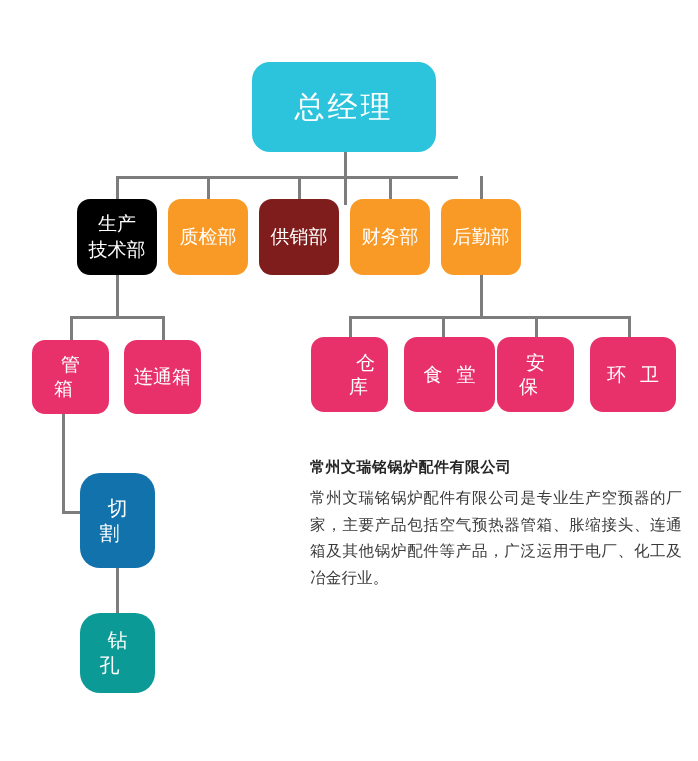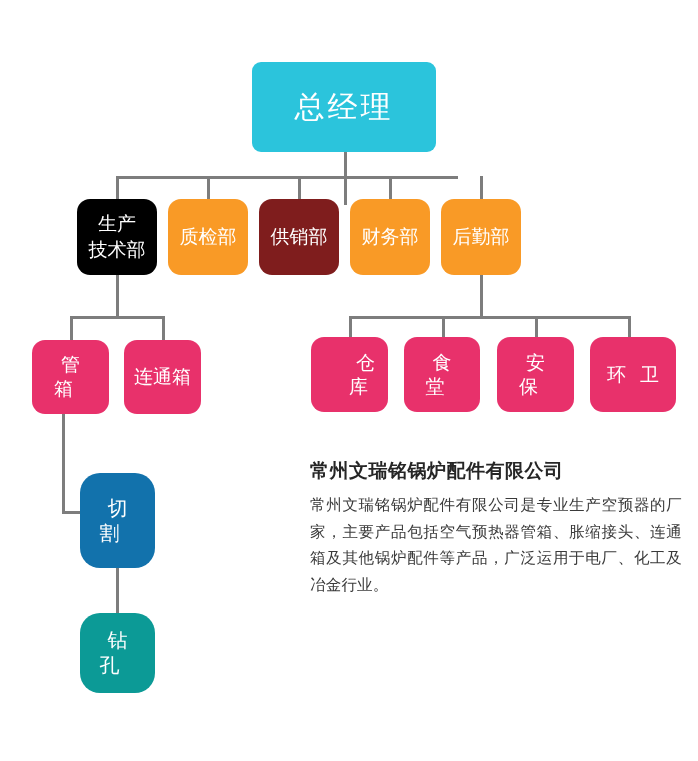--- a/index.html
+++ b/index.html
@@ -39,21 +39,21 @@
     border-radius: 12px;
     line-height: 1.25;
     z-index: 2;
   }
   .node .label {
     display: block;
     white-space: pre-line;
   }
 
   .node.root {
-    border-radius: 9px;
+    border-radius: 18px;
     font-size: 30px;
     letter-spacing: 3px;
     font-weight: 400;
   }
   .node.dept {
     font-size: 19px;
     letter-spacing: 0px;
     border-radius: 13px;
   }
   .node.dept.two-line { line-height: 1.35; }
@@ -72,21 +72,21 @@
 
   
   #company {
     position: absolute;
     left: 310px;
     top: 458px;
     width: 372px;
   }
   #company h2 {
     margin: 0 0 8px 0;
-    font-size: 19px;
+    font-size: 15px;
     font-weight: bold;
     color: #262626;
     letter-spacing: 0.5px;
   }
   #company p {
     margin: 0;
     font-size: 15.5px;
     color: #3a3a3a;
     line-height: 1.72;
     text-align: justify;
@@ -149,21 +149,21 @@
   <div class="node dept" style="left:441px; top:199px; width:80px; height:76px; background:#f99a26;">
     <span class="label">后勤部</span>
   </div>
   <div class="node unit" style="left:124px; top:340px; width:77px; height:74px; background:#e8316b;">
     <span class="label">连通箱</span>
   </div>
 
   <div class="node unit gap2" style="left:311px; top:337px; width:77px; height:75px; background:#e8316b;padding-left:32px;">
     <span class="label">仓库</span>
   </div>
-  <div class="node unit gap2" style="left:404px; top:337px; width:76px; height:75px; background:#e8316b;">
+  <div class="node unit gap2" style="left:404px; top:337px; width:91px; height:75px; background:#e8316b;">
     <span class="label">食堂</span>
   </div>
   <div class="node unit gap2" style="left:497px; top:337px; width:77px; height:75px; background:#e8316b;">
     <span class="label">安保</span>
   </div>
   <div class="node unit gap2" style="left:590px; top:337px; width:86px; height:75px; background:#e8316b;">
     <span class="label">环卫</span>
   </div>
 
   <div class="node proc gap2b" style="left:80px; top:473px; width:75px; height:95px; background:#1272ac;">

